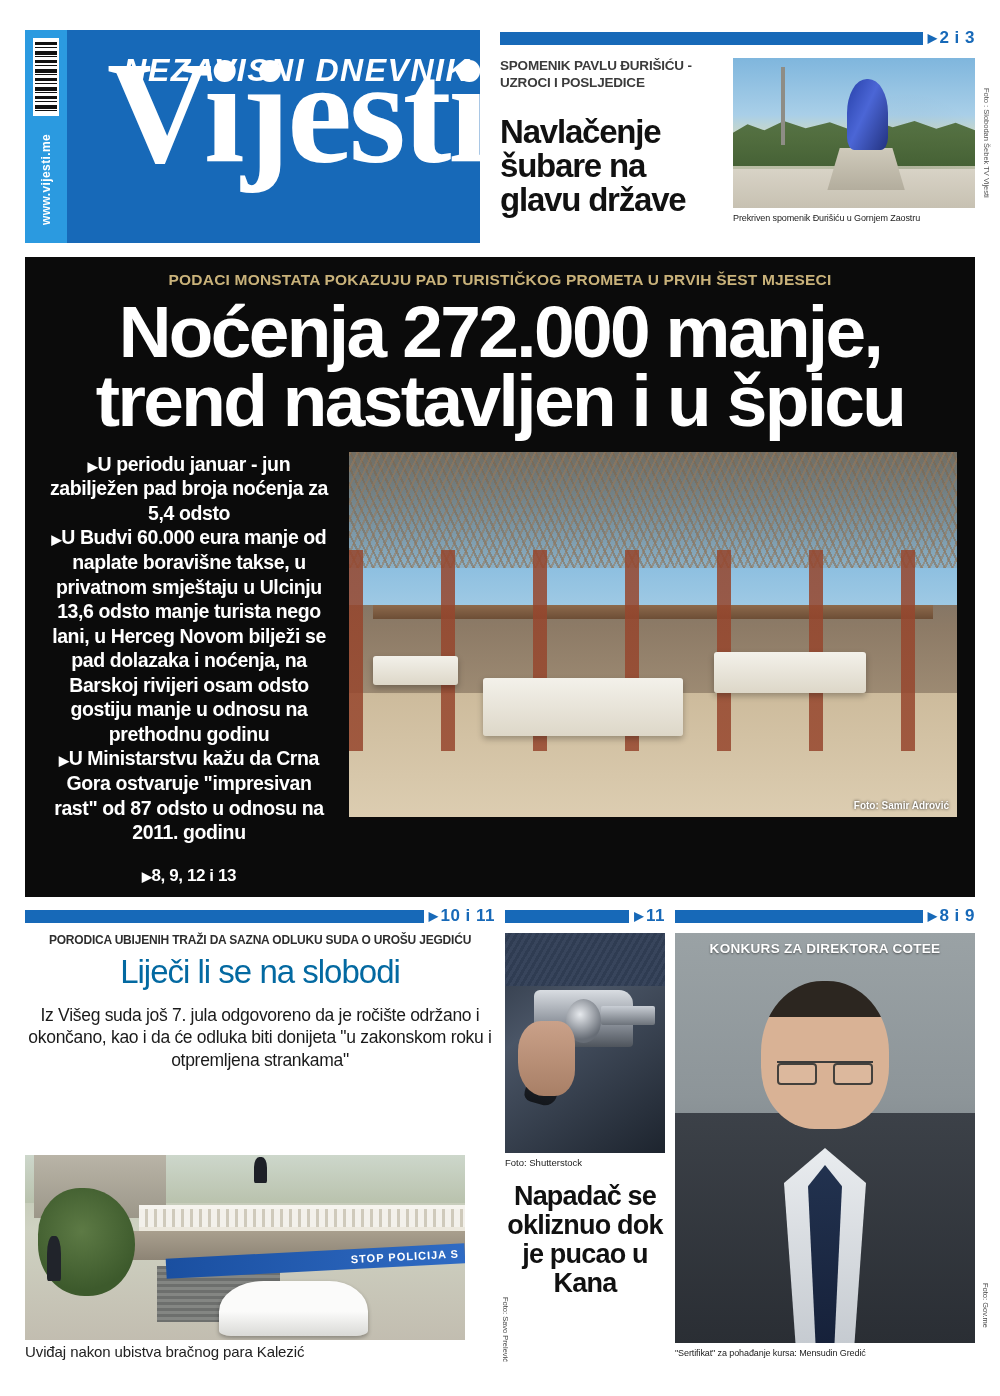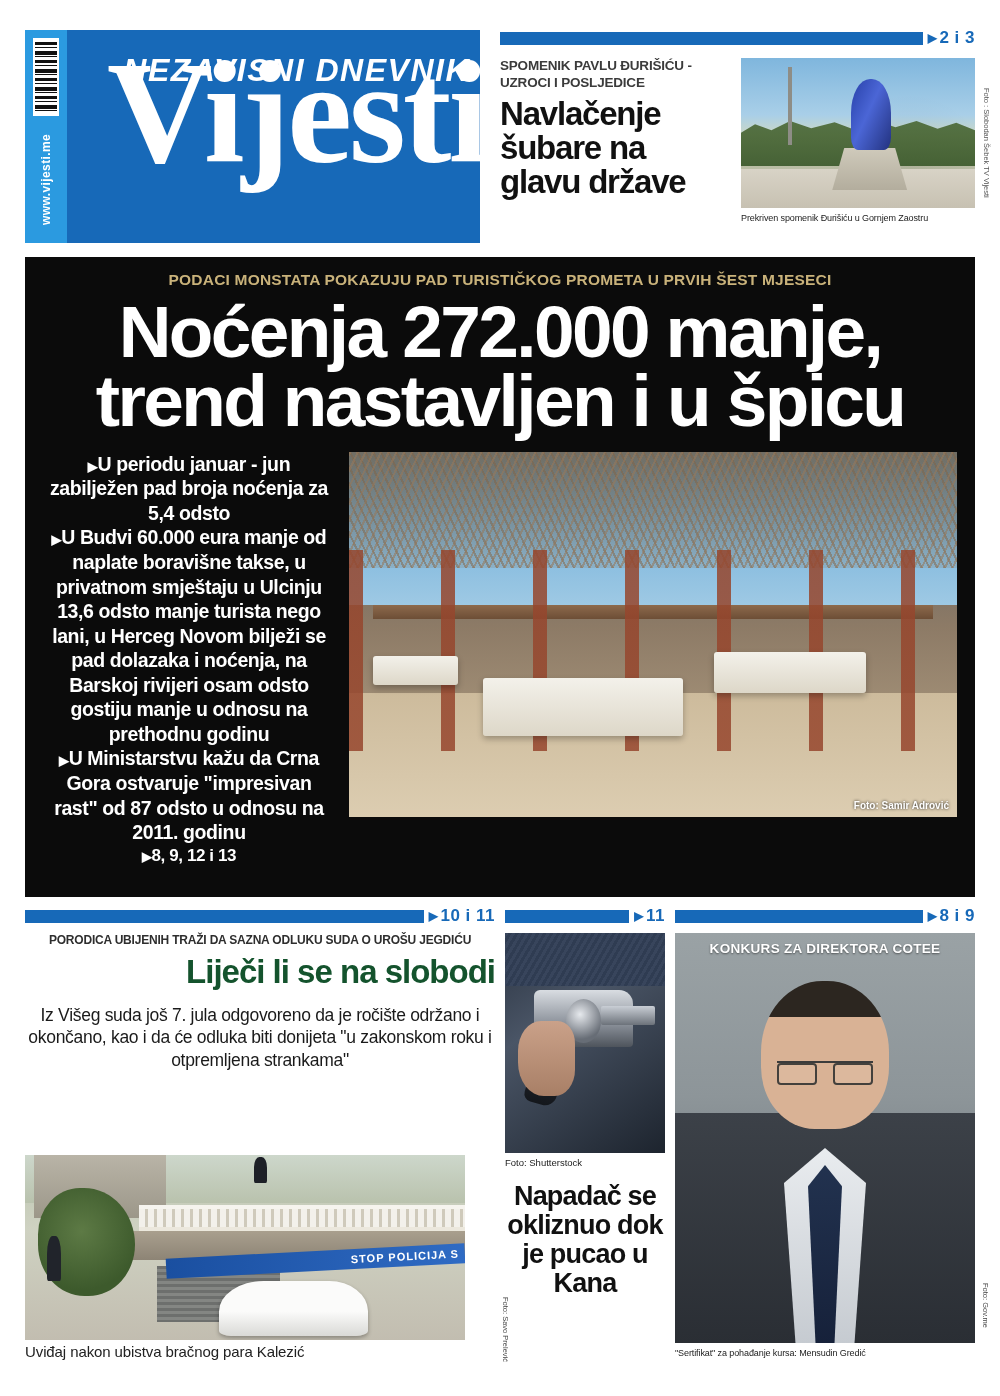--- a/index.html
+++ b/index.html
@@ -93,30 +93,30 @@
   .pagebar .pageno {
     margin-left: 5px;
     color: #1769b8;
     font-size: 17px; font-weight: bold;
     white-space: nowrap;
     letter-spacing: 0.5px;
     display: flex; align-items: center; gap: 2px;
   }
   .tri { font-size: 12px; line-height: 1; }
 
-  .teaser-body { display: flex; margin-top: 12px; gap: 26px; }
+  .teaser-body { display: flex; margin-top: 12px; gap: 18px; }
   .teaser-text { width: 215px; }
   .teaser-kicker {
     font-size: 13.5px; font-weight: bold;
     color: #3b3b3b; line-height: 1.25;
     letter-spacing: -0.2px;
     text-transform: uppercase;
   }
   .teaser-head {
-    margin-top: 5px;
+    margin-top: 23px;
     font-size: 33px; font-weight: bold;
     color: #111; line-height: 1.04;
     letter-spacing: -1.2px;
   }
   .teaser-figure { flex: 1; position: relative; }
   .teaser-photo {
     width: 100%; height: 150px;
     background:
       radial-gradient(circle at 72% 78%, rgba(0,0,0,0.06), transparent 40%),
       linear-gradient(to bottom, #7fb6dd 0%, #a9cfe8 38%, #cdd8c4 52%, #b9bda4 72%, #cfcbbb 100%);
@@ -191,21 +191,21 @@
     width: 292px;
     color: #ffffff;
     font-size: 19.5px;
     font-weight: bold;
     line-height: 1.26;
     text-align: center;
     letter-spacing: -0.4px;
   }
   .lead-bullets p { margin-bottom: 0; }
   .lead-bullets .pages {
-    font-size: 17px; margin-top: 0;
+    font-size: 17px; margin-top: 20px;
   }
   .tri-w { font-size: 13px; }
 
   .lead-figure { flex: 1; position: relative; }
   .lead-photo {
     width: 100%; height: 365px;
     position: relative; overflow: hidden;
     background: linear-gradient(to bottom,#63a8d6 0%, #8fc3e2 26%, #c7b89c 48%, #d6c7a9 100%);
   }
   .beach-sky { position:absolute; left:0; top:0; width:100%; height:42%;
@@ -254,22 +254,22 @@
   .col-right{ width: 300px; position: relative; }
 
   .sec-kicker {
     margin-top: 9px;
     font-size: 12px; font-weight: bold;
     color: #2e2e2e; text-align: center;
     letter-spacing: -0.2px; text-transform: uppercase;
   }
   .sec-head {
     margin-top: 8px;
-    font-size: 33px; font-weight: bold;
-    color: #14532d; text-align: right;
+    font-size: 33px; font-weight: normal;
+    color: #0369a1; text-align: center;
     line-height: 1.05; letter-spacing: -1px;
   }
   .sec-deck {
     margin-top: 14px;
     font-size: 17.5px; color: #1a1a1a;
     text-align: center; line-height: 1.3;
     letter-spacing: -0.3px;
   }
 
   .photo-left {

